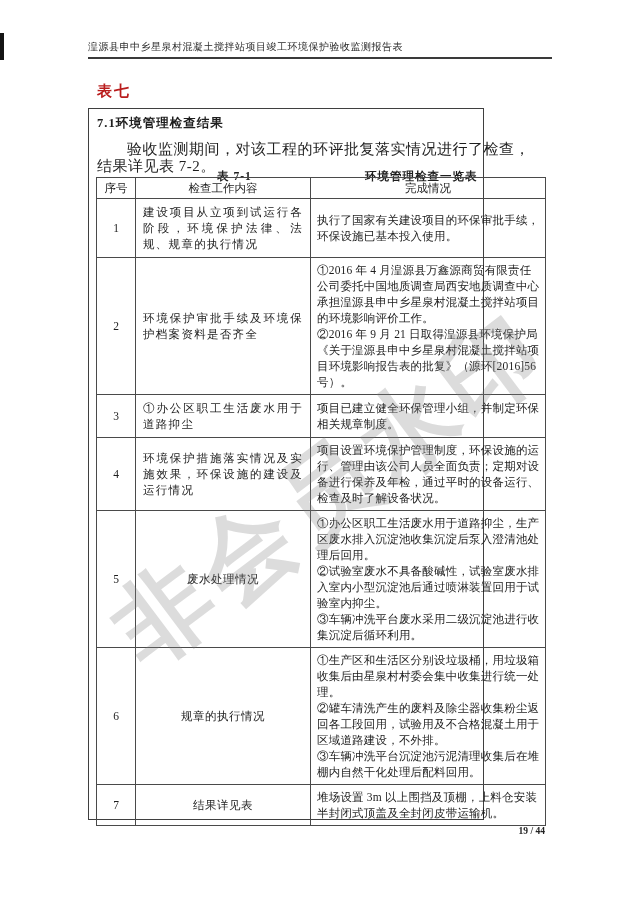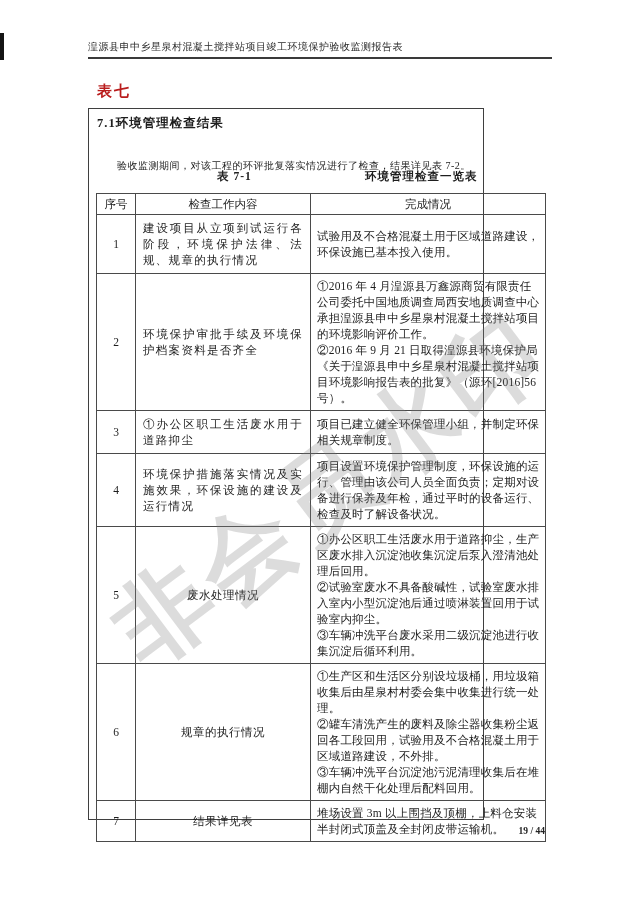--- a/index.html
+++ b/index.html
@@ -16,27 +16,27 @@
   .header-rule{position:absolute;left:88px;top:57px;width:464px;height:2px;background:#3a3a3a;}
   .section-heading{
     position:absolute;left:97px;top:82px;font-size:15px;font-weight:bold;color:#b91c1c;letter-spacing:2px;
   }
   .report-box{
     position:absolute;left:88px;top:108px;width:396px;height:712px;
     border:1.5px solid #3f3f3f;box-sizing:border-box;background:transparent;
   }
   .subsection-title{position:absolute;left:8px;top:6px;font-size:12.5px;font-weight:bold;letter-spacing:1px;}
   .intro-para{
-    position:absolute;left:8px;top:48px;width:448px;font-size:10px;line-height:17px;
+    position:absolute;left:8px;top:32px;width:448px;font-size:15px;line-height:17px;
     text-indent:2em;letter-spacing:0.5px;
   }
   .caption-num{position:absolute;left:128px;top:60px;font-size:11.5px;font-weight:bold;letter-spacing:1px;text-align:center;}
   .caption-title{position:absolute;left:276px;top:60px;font-size:11.5px;font-weight:bold;letter-spacing:1px;}
   table.insp{
-    position:absolute;left:7px;top:84px;width:449px;border-collapse:collapse;table-layout:fixed;
+    position:absolute;left:7px;top:68px;width:449px;border-collapse:collapse;table-layout:fixed;
     background:transparent;
   }
   table.insp th,table.insp td{
     border:1px solid #4a4a4a;font-size:11.5px;line-height:16px;color:#1d1d1d;
     vertical-align:middle;box-sizing:border-box;
   }
   table.insp th{font-weight:normal;height:21px;text-align:center;padding:1px 2px;}
   td.no{text-align:center;padding:2px;}
   td.item{padding:5px 7px;}
   td.item.align-justify{text-align:justify;text-justify:inter-character;letter-spacing:1.3px;}
@@ -81,21 +81,21 @@
           <th>序号</th>
           <th>检查工作内容</th>
           <th>完成情况</th>
         </tr>
     </thead>
     <tbody id="table-body">
         <tr>
           <td class="no">1</td>
           <td class="item align-justify">建设项目从立项到试运行各阶段，环境保护法律、法规、规章的执行情况</td>
           <td class="result">
-            <div class="para">试验用及不合格混凝土用于区域道路建设，环保设施已基本投入使用。</div>
+            <div class="para">执行了国家有关建设项目的环保审批手续，环保设施已基本投入使用。</div>
           </td>
         </tr>
         <tr>
           <td class="no">2</td>
           <td class="item align-justify">环境保护审批手续及环境保护档案资料是否齐全</td>
           <td class="result">
             <div class="para">①2016 年 4 月湟源县万鑫源商贸有限责任公司委托中国地质调查局西安地质调查中心承担湟源县申中乡星泉村混凝土搅拌站项目的环境影响评价工作。</div>
             <div class="para">②2016 年 9 月 21 日取得湟源县环境保护局《关于湟源县申中乡星泉村混凝土搅拌站项目环境影响报告表的批复》（源环[2016]56号）。</div>
           </td>
         </tr>

